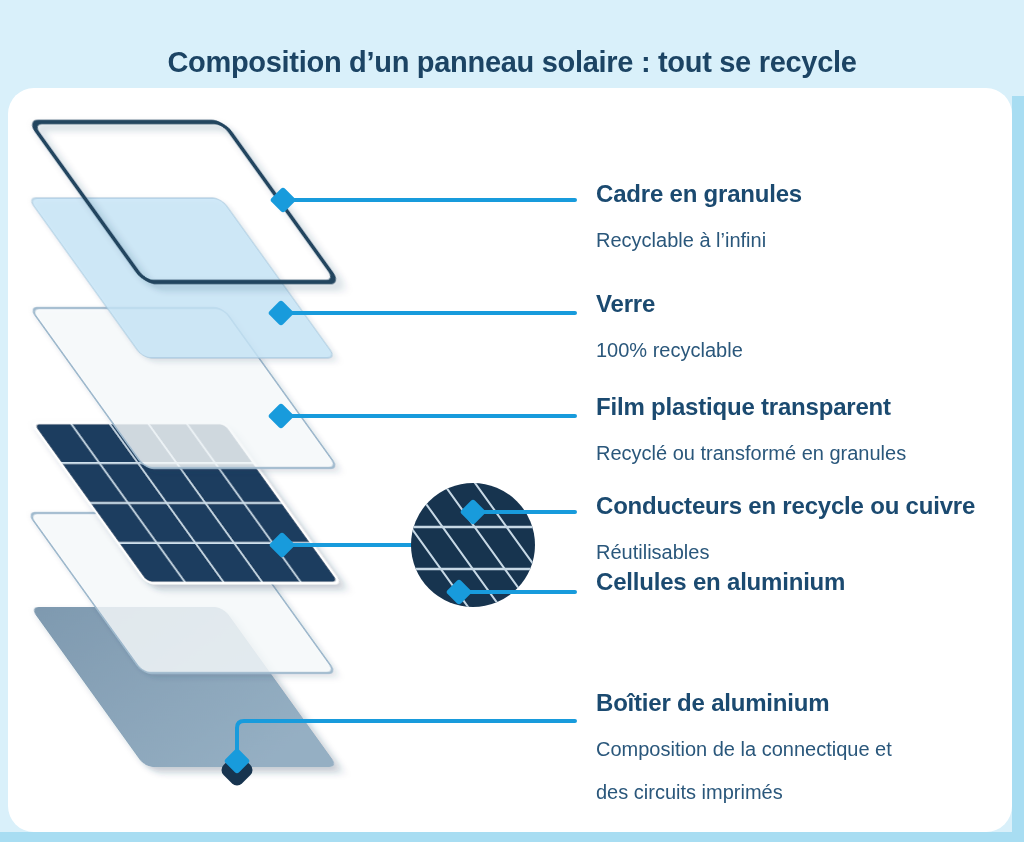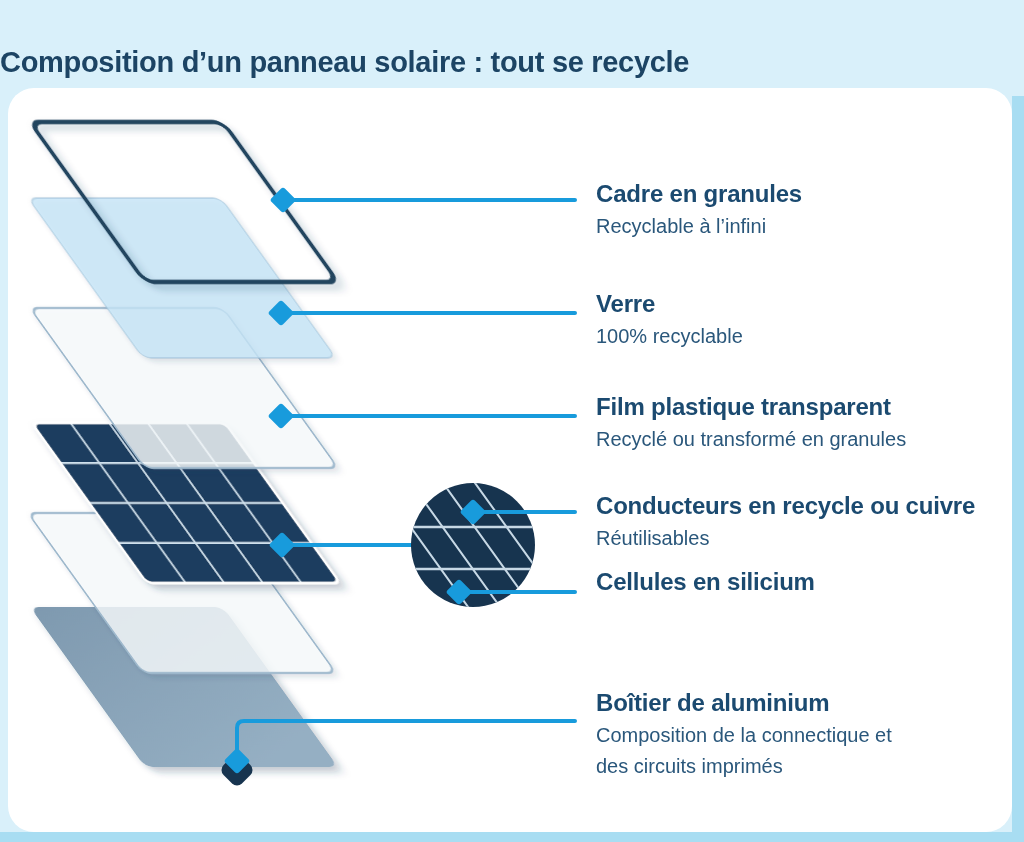--- a/index.html
+++ b/index.html
@@ -9,21 +9,21 @@
     font-family:"Liberation Sans",sans-serif;
   }
   .band{position:absolute;background:var(--band-bg,#A8DDF2);}
   .band-right{left:1012px;top:96px;width:12px;height:746px;}
   .band-bottom{left:0;top:832px;width:1024px;height:10px;}
   .card{
     position:absolute;left:8px;top:88px;width:1004px;height:744px;
     background:var(--card-bg,#FFFFFF);border-radius:26px;
   }
   .page-title{
-    position:absolute;top:27px;left:0;right:0;text-align:left;
+    position:absolute;top:27px;left:0;right:0;text-align:center;
     font-size:29px;font-weight:bold;letter-spacing:-0.3px;
     color:var(--title-text,#1C4464);
   }
   svg.diagram{position:absolute;left:0;top:0;}
 
   
   .frame-rect{fill:none;stroke:var(--frame-stroke,#24455F);stroke-width:4.5;}
   .glass-rect{fill:var(--glass-fill,#C5E5F7);fill-opacity:0.8;stroke:#8FB4CE;stroke-opacity:0.45;stroke-width:1.5;}
   .film-rect{fill:var(--film-fill,#F7FBFD);fill-opacity:0.8;stroke:var(--film-stroke,#9FB9CD);stroke-width:2;}
   .cells-rect{fill:var(--cells-fill,#1C3D5E);}
@@ -37,24 +37,24 @@
   .bs-top{stop-color:var(--backsheet-top,#7E99AF);}
   .bs-bot{stop-color:var(--backsheet-bottom,#95AFC3);}
 
   
   .label{position:absolute;left:596px;width:420px;}
   .label-title{
     font-size:24px;font-weight:bold;line-height:28px;letter-spacing:-0.2px;
     color:var(--heading-text,#1B4A70);
   }
   .label-sub{
-    font-size:20px;line-height:31px;margin-top:3px;
+    font-size:20px;line-height:31px;margin-top:17px;
     color:var(--subtitle-text,#2A577B);
   }
-  .label-sub + .label-sub{margin-top:0;}
+  .label-sub + .label-sub{margin-top:12px;}
 </style>
 </head>
 <body>
 
 <div class="band band-right"></div>
 <div class="band band-bottom"></div>
 <div class="card"></div>
 
 <h1 class="page-title">Composition d’un panneau solaire : tout se recycle</h1>
 
@@ -141,19 +141,19 @@
 </div>
 <div class="label" style="top:393px">
   <div class="label-title">Film plastique transparent</div>
   <div class="label-sub">Recyclé ou transformé en granules</div>
 </div>
 <div class="label" style="top:492px">
   <div class="label-title">Conducteurs en recycle ou cuivre</div>
   <div class="label-sub">Réutilisables</div>
 </div>
 <div class="label" style="top:568px">
-  <div class="label-title">Cellules en silicium</div>
+  <div class="label-title">Cellules en aluminium</div>
 </div>
 <div class="label" style="top:689px">
   <div class="label-title">Boîtier de aluminium</div>
   <div class="label-sub">Composition de la connectique et</div>
   <div class="label-sub">des circuits imprimés</div>
 </div>
 
 </body></html>

